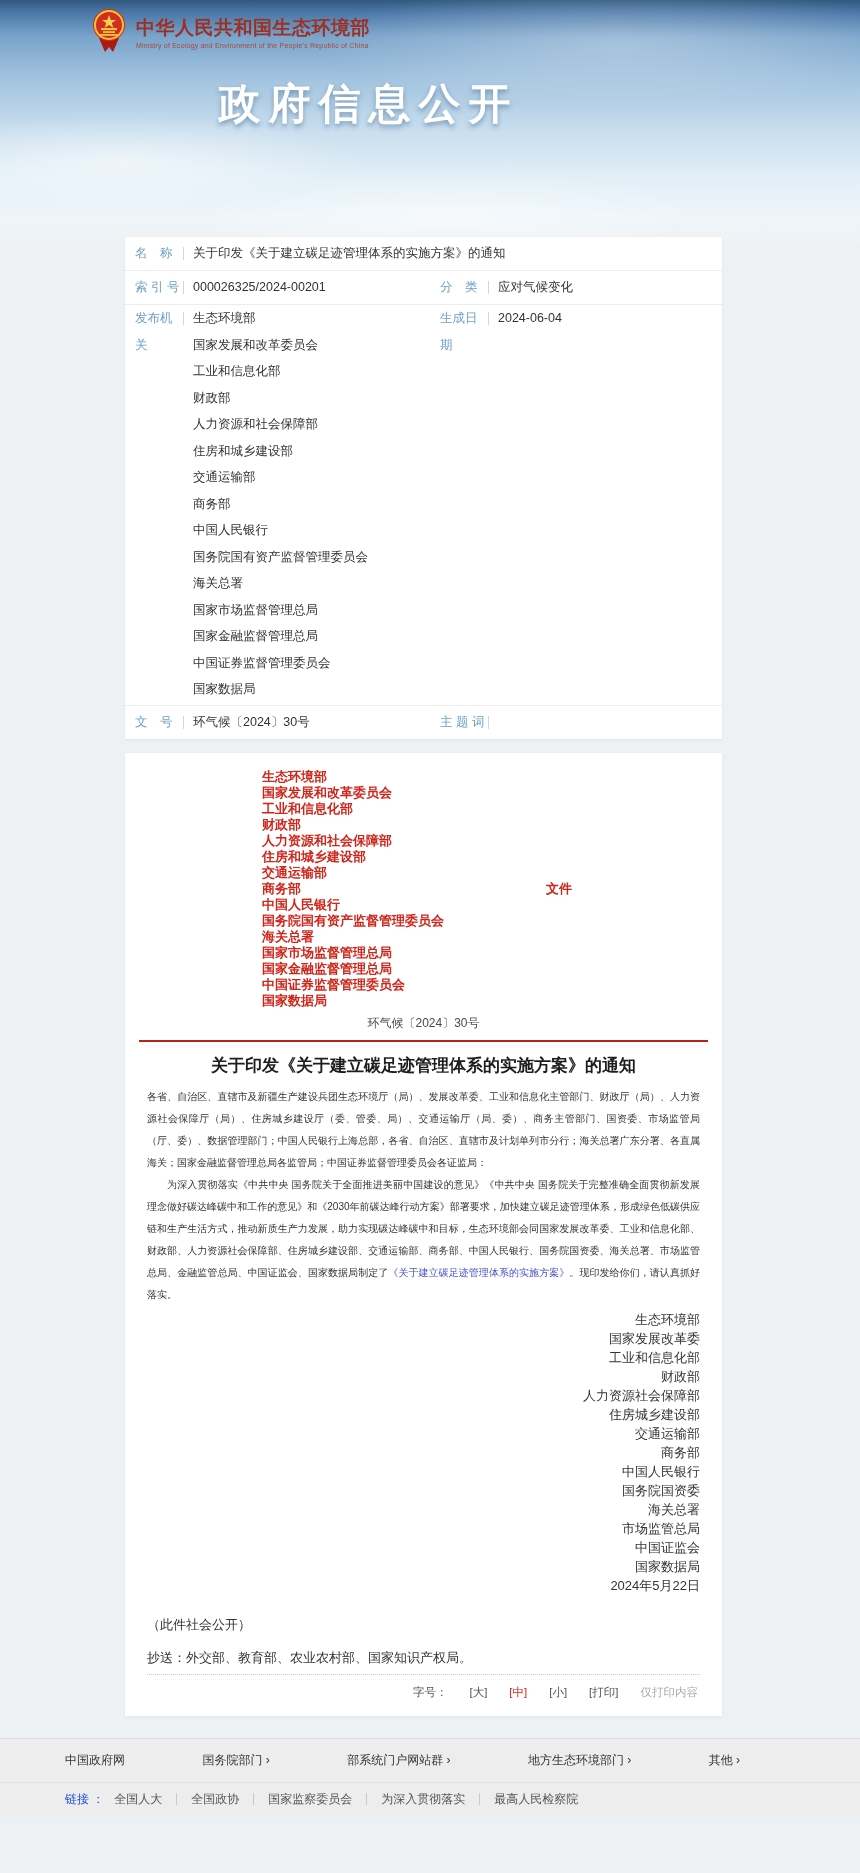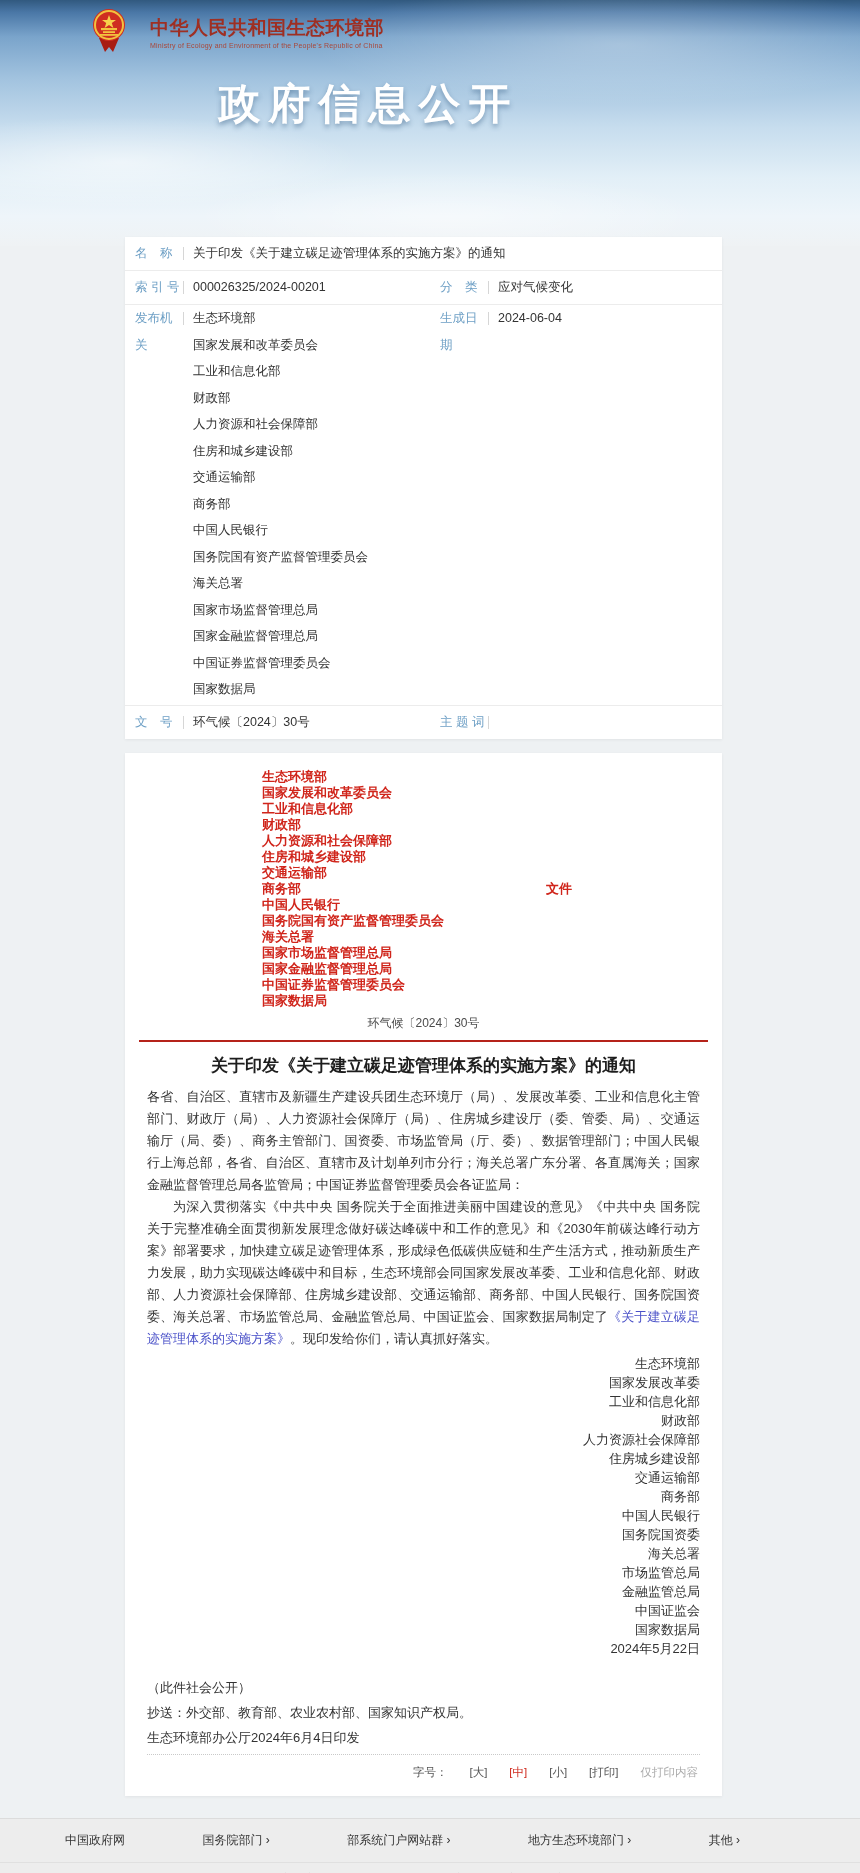--- a/index.html
+++ b/index.html
@@ -4,21 +4,21 @@
 <style>
   html,body{margin:0;padding:0;}
   body{width:860px;background:#eef1f3;font-family:"Liberation Sans","DejaVu Sans",sans-serif;-webkit-font-smoothing:antialiased;}
   
   .banner{position:relative;height:246px;overflow:hidden;
     background:linear-gradient(180deg,#31597f 0%,#4a77a6 5%,#7aa4cb 15%,#a2c3df 32%,#c7ddee 52%,#e2eff7 72%,#eef5fa 88%,#eff2f4 100%);}
   .banner::before{content:"";position:absolute;inset:0;
     background:radial-gradient(55% 38% at 72% 18%,rgba(255,255,255,.30),transparent 65%),
                radial-gradient(45% 30% at 14% 66%,rgba(255,255,255,.55),transparent 62%),
                radial-gradient(50% 30% at 52% 88%,rgba(255,255,255,.45),transparent 60%);}
-  .brandbar{position:absolute;top:7px;left:92px;display:flex;align-items:center;gap:24px;z-index:2;}
+  .brandbar{position:absolute;top:7px;left:92px;display:flex;align-items:center;gap:10px;z-index:2;}
   .brand-cn{font-size:19px;font-weight:bold;color:#9e2f23;letter-spacing:.5px;line-height:24px;}
   .brand-en{font-size:7px;color:#a8473a;margin-top:2px;letter-spacing:.2px;}
   .page-title{position:absolute;top:76px;left:0;width:737px;text-align:center;z-index:2;
     font-size:42px;font-weight:bold;color:#fff;letter-spacing:8px;
     text-shadow:0 3px 5px rgba(40,80,120,.45);}
   
   .card{width:597px;margin-left:125px;background:#fff;box-shadow:0 1px 3px rgba(0,0,0,.06);box-sizing:border-box;}
   .meta-card{margin-top:-9px;position:relative;z-index:3;font-size:12.5px;}
   .m-row{display:flex;align-items:flex-start;border-bottom:1px solid #ececec;padding:8px 0;line-height:17px;color:#333;}
   .m-row:last-child{border-bottom:none;}
@@ -29,26 +29,26 @@
   .m-val1{width:237px;flex-shrink:0;}
   .m-line{line-height:26.5px;}
   
   .doc-card{margin-top:14px;padding:16px 22px 12px;position:relative;}
   .letterhead{position:relative;margin-left:115px;color:#d0251b;font-weight:bold;font-size:13px;}
   .lh-line{line-height:16px;}
   .lh-file{position:absolute;left:284px;top:50%;transform:translateY(-50%);font-size:13px;font-weight:bold;color:#d0251b;}
   .doc-num{text-align:center;font-size:12px;color:#4a4a4a;margin-top:6px;}
   .red-line{height:2px;background:#b5231a;margin:8px -8px 0;}
   .doc-title{text-align:center;font-size:17px;font-weight:bold;color:#1d1d1d;margin-top:12px;line-height:24px;}
-  .doc-p{font-size:13px;color:#333;line-height:22px;text-align:justify;margin:8px 0 0;}
+  .doc-p{font-size:10px;color:#333;line-height:22px;text-align:justify;margin:8px 0 0;}
   .doc-p.indent{margin-top:0;text-indent:2em;}
   .doc-link{color:#4a51c8;cursor:pointer;}
   .sign-block{margin-top:4px;text-align:right;font-size:13px;color:#333;}
   .sign-line{line-height:19px;}
-  .note{font-size:13px;color:#333;line-height:17px;margin-top:8px;}
+  .note{font-size:13px;color:#333;line-height:17px;margin-top:16px;}
   .note.first{margin-top:21px;}
   .toolbar{margin-top:8px;border-top:1px dotted #c9c9c9;padding:10px 2px 4px;text-align:right;font-size:11.5px;color:#555;}
   .toolbar span{margin-left:22px;text-align:center;}
   .tb-red{color:#cf2a1e;}
   .tb-dim{color:#aaa;}
   
   .footer-nav{margin-top:22px;background:#ededed;border-top:1px solid #dcdcdc;}
   .fn-row1{display:flex;justify-content:space-between;align-items:center;margin:0 120px 0 65px;padding:13px 0;font-size:12px;color:#333;}
   .fn-row1 div{cursor:pointer;}
   .fn-divider{height:1px;background:#e0e0e0;}
@@ -163,29 +163,27 @@
         <div class="sign-line">工业和信息化部</div>
         <div class="sign-line">财政部</div>
         <div class="sign-line">人力资源社会保障部</div>
         <div class="sign-line">住房城乡建设部</div>
         <div class="sign-line">交通运输部</div>
         <div class="sign-line">商务部</div>
         <div class="sign-line">中国人民银行</div>
         <div class="sign-line">国务院国资委</div>
         <div class="sign-line">海关总署</div>
         <div class="sign-line">市场监管总局</div>
-        <div class="sign-line">金融监管总局</div>
         <div class="sign-line">中国证监会</div>
         <div class="sign-line">国家数据局</div>
       </div>
     <div class="sign-line">2024年5月22日</div>
   </div>
   <div class="note first">（此件社会公开）</div>
   <div class="note">抄送：外交部、教育部、农业农村部、国家知识产权局。</div>
-  <div class="note">生态环境部办公厅2024年6月4日印发</div>
   <div class="toolbar">
     <span>字号：</span><span>[大]</span><span class="tb-red">[中]</span><span>[小]</span><span>[打印]</span><span class="tb-dim">仅打印内容</span>
   </div>
 </div>
 
 <div class="footer-nav">
   <div class="fn-row1">
       <div class="fn-item">中国政府网</div>
       <div class="fn-item">国务院部门 ›</div>
       <div class="fn-item">部系统门户网站群 ›</div>

